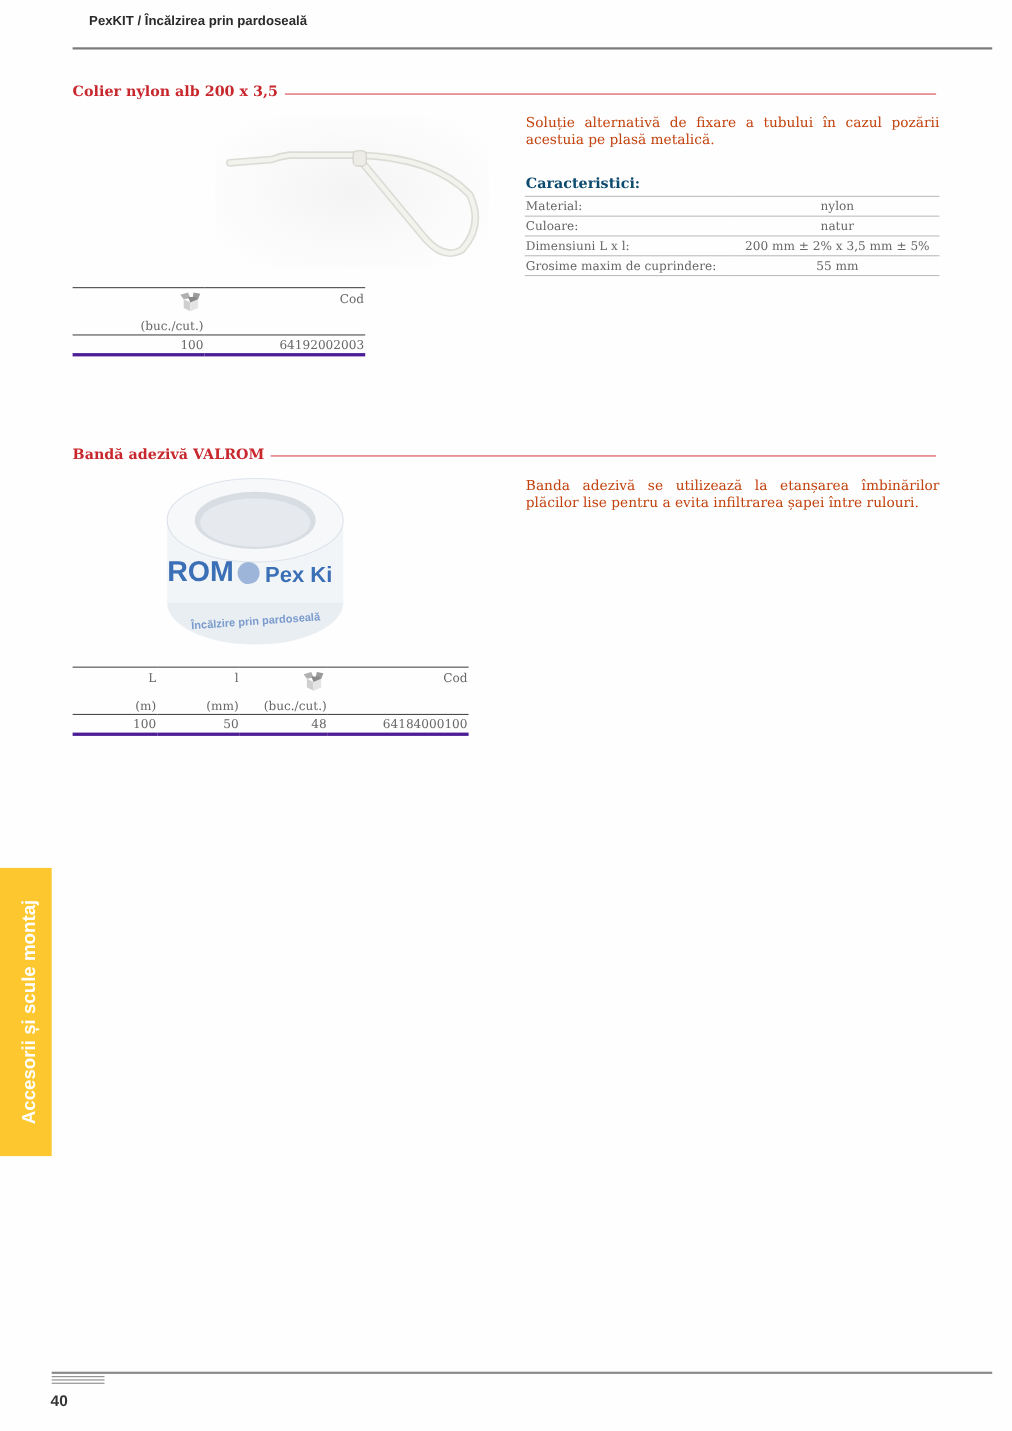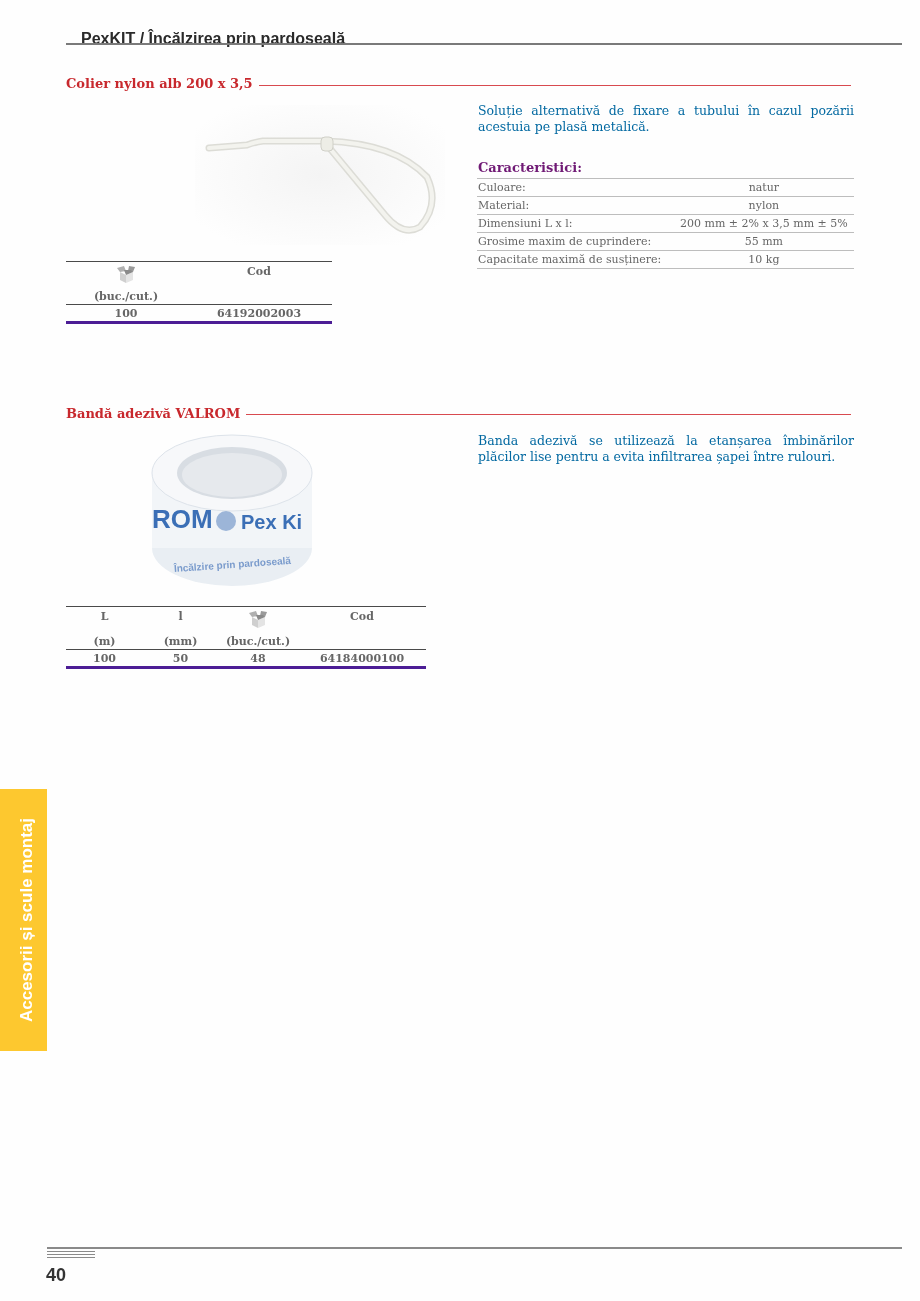--- a/index.html
+++ b/index.html
@@ -1,39 +1,39 @@
 <!DOCTYPE html>
 <html><head>
 <meta charset="utf-8">
 <style>
   html, body { margin: 0; padding: 0; }
   body { width: 920px; height: 1301px; position: relative; background: #fefefe; overflow: hidden; font-family: "DejaVu Serif", serif; color: #555; }
   .abs { position: absolute; }
-  .header-title { left: 81px; top: 30px; font-family: "Liberation Sans", sans-serif; font-weight: bold; font-size: 16px; color: #2a2a2a; }
+  .header-title { left: 81px; top: 12px; font-family: "Liberation Sans", sans-serif; font-weight: bold; font-size: 12px; color: #2a2a2a; }
   .header-rule { left: 66px; top: 43px; width: 836px; height: 2px; background: #7a7a7a; }
   .sec-title { font-family: "DejaVu Serif", serif; font-weight: bold; font-size: 13px; color: #c8282d; background: #fefefe; padding-right: 6px; white-space: nowrap; }
   .sec-rule { height: 1px; background: #d84a4f; }
-  .desc { font-size: 12.5px; color: #0369a1; line-height: 16px; text-align: justify; }
+  .desc { font-size: 12.5px; color: #c2410c; line-height: 16px; text-align: justify; }
   .desc.last { text-align-last: left; }
-  .specs-title { font-weight: bold; font-size: 13px; color: #701a75; text-align: center; }
+  .specs-title { font-weight: bold; font-size: 13px; color: #0c4a6e; text-align: center; }
   table { border-collapse: collapse; font-family: "DejaVu Serif", serif; font-size: 11px; color: #666; }
   .specs td { border-bottom: 1px solid #bdbdbd; height: 17px; padding: 0 1px; }
   .specs tr:first-child td { border-top: 1px solid #bdbdbd; }
   .specs td.val { text-align: center; }
-  .ord th, .ord td { text-align: center; font-weight: bold; }
+  .ord th, .ord td { text-align: right; font-weight: normal; }
   .ord thead tr.top th { border-top: 1px solid #4a4a4a; }
   .ord thead tr.units th { border-bottom: 1px solid #4a4a4a; height: 14px; vertical-align: bottom; line-height: 12px; }
   .ord tbody td { border-bottom: 3px solid #4c1d95; height: 14px; line-height: 13px; }
   .box-icon { display: inline-block; width: 24px; height: 20px; }
   .side-tab { left: 0; top: 789px; width: 47px; height: 262px; background: #fdc82f; }
   .side-text { left: 27px; top: 1051px; transform-origin: 0 0; transform: rotate(-90deg); font-family: "Liberation Sans", sans-serif; font-weight: bold; font-size: 17px; color: #ffffff; white-space: nowrap; width: 262px; text-align: center; line-height: 20px; margin-left: -10px; }
   .footer-rule { left: 47px; top: 1247px; width: 855px; height: 2px; background: #8a8a8a; }
   .footer-lines { left: 47px; top: 1251px; width: 48px; }
   .footer-lines div { height: 1px; background: #8a8a8a; margin-bottom: 2px; }
-  .page-num { left: 46px; top: 1265px; font-family: "Liberation Sans", sans-serif; font-weight: bold; font-size: 18px; color: #333; }
+  .page-num { left: 46px; top: 1265px; font-family: "Liberation Sans", sans-serif; font-weight: bold; font-size: 14px; color: #333; }
 </style>
 </head>
 <body>
 
 <div class="abs header-title">PexKIT / Încălzirea prin pardoseală</div>
 <div class="abs header-rule"></div>
 
 <div class="abs sec-rule" style="left:255px; top:85px; width:596px;"></div>
 <div class="abs sec-title" style="left:66px; top:76px;">Colier nylon alb 200 x 3,5</div>
 
@@ -51,38 +51,34 @@
     <rect x="126" y="32" width="12" height="14" rx="4" fill="#ededE6" stroke="#d0d0c8"></rect>
   </svg>
 </div>
 
 <div class="abs desc last" style="left:478px; top:103px; width:376px;">Soluție alternativă de fixare a tubului în cazul pozării acestuia pe plasă metalică.</div>
 <div class="abs specs-title" style="left:478px; top:160px;">Caracteristici:</div>
 
 <table class="abs specs" style="left:477px; top:178px; width:377px;">
   <tbody>
     <tr>
+        <td>Material:</td>
+        <td class="val">nylon</td>
+      </tr>
+    <tr>
         <td>Culoare:</td>
         <td class="val">natur</td>
-      </tr>
-    <tr>
-        <td>Material:</td>
-        <td class="val">nylon</td>
       </tr>
     <tr>
         <td>Dimensiuni L x l:</td>
         <td class="val">200 mm ± 2% x 3,5 mm ± 5%</td>
       </tr>
     <tr>
         <td>Grosime maxim de cuprindere:</td>
         <td class="val">55 mm</td>
-      </tr>
-    <tr>
-        <td>Capacitate maximă de susținere:</td>
-        <td class="val">10 kg</td>
       </tr>
   </tbody>
 </table>
 
 <table class="abs ord" style="left:66px; top:261px; width:266px;">
   <colgroup>
       <col style="width:120px">
       <col style="width:146px">
     </colgroup>
   <thead>

